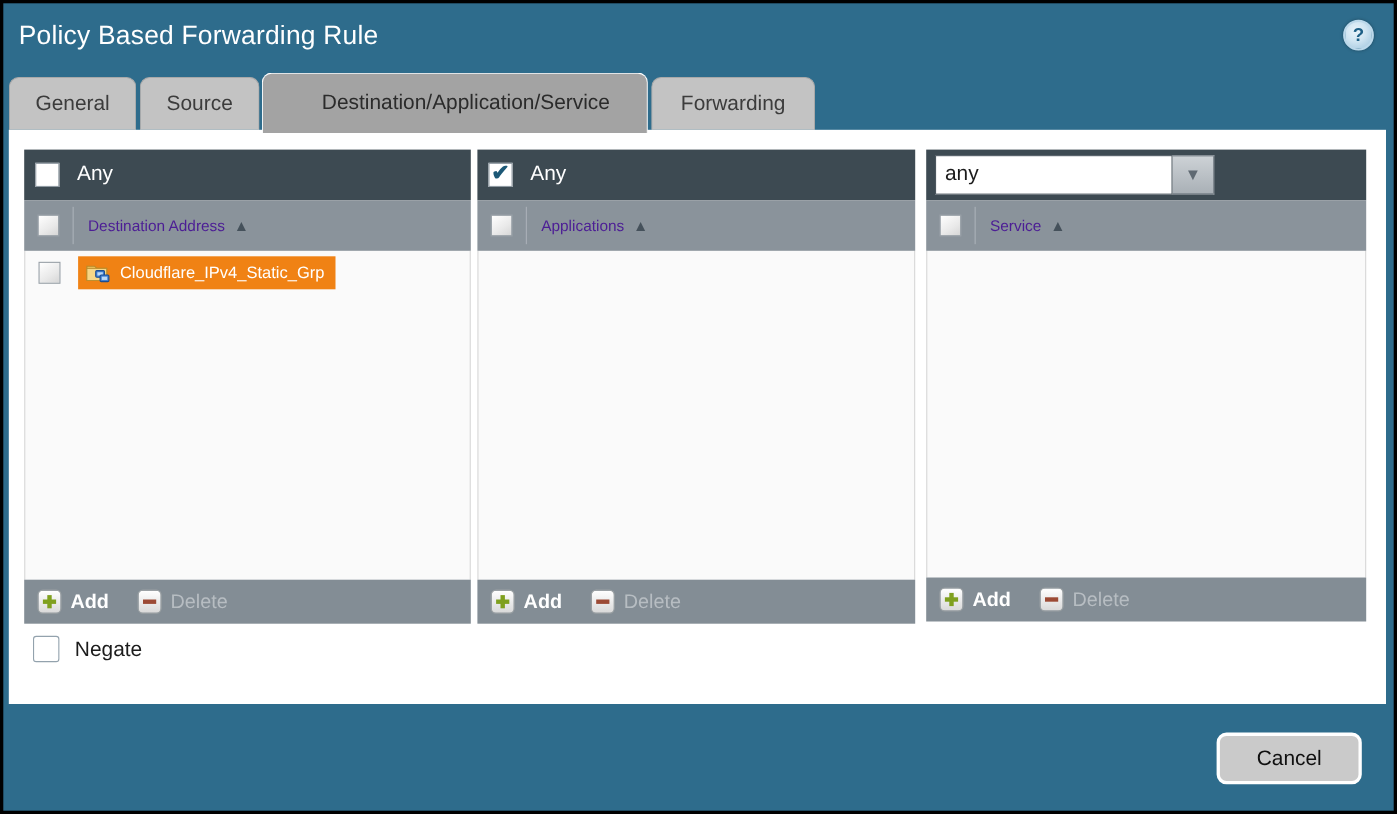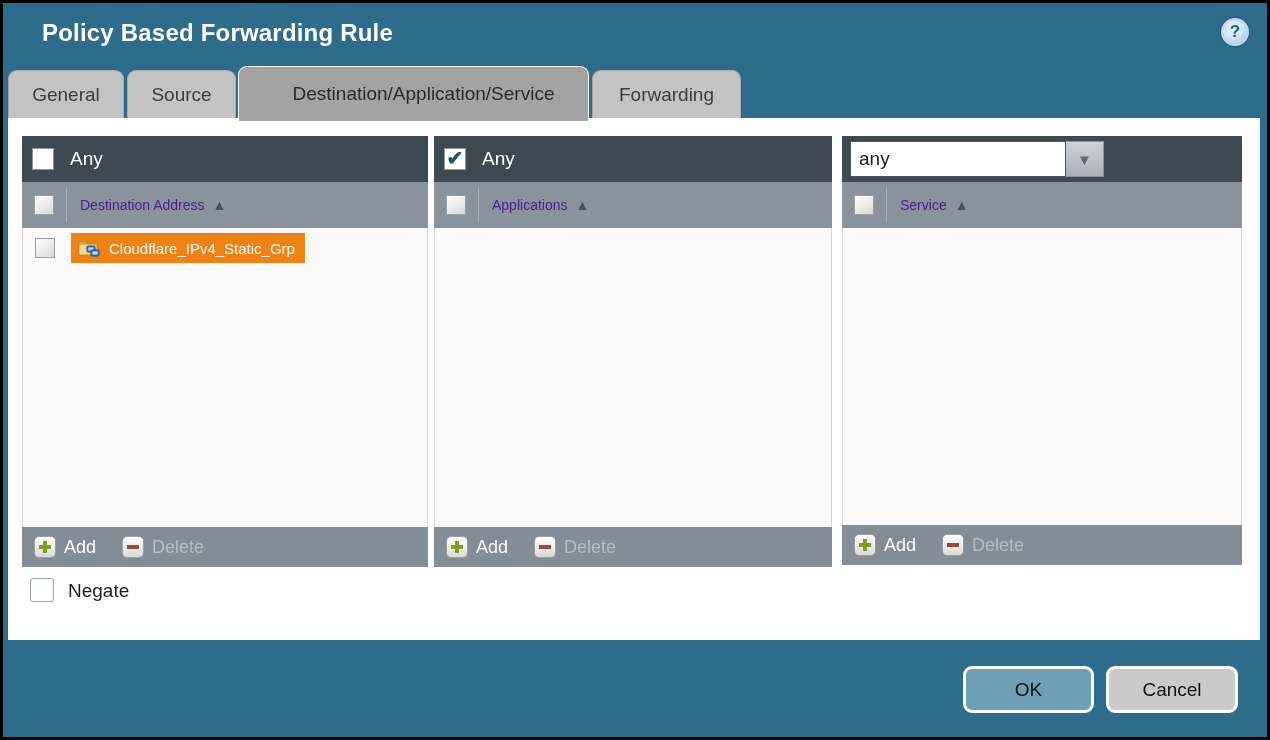--- a/index.html
+++ b/index.html
@@ -1,21 +1,21 @@
 <!DOCTYPE html>
 <html><head>
 <meta charset="utf-8">
 <style>
   * { margin:0; padding:0; box-sizing:border-box; }
   html,body { width:1270px; height:740px; }
   body { font-family:"Liberation Sans", sans-serif; background:#000; position:relative; overflow:hidden; }
 
   .window { position:absolute; left:3px; top:3px; width:1264px; height:734px; background:#2e6c8c; }
 
-  .dialog-title { position:absolute; left:39px; top:16px; font-size:24px; color:#ffffff; font-weight:700; letter-spacing:0.2px; }
+  .dialog-title { position:absolute; left:14px; top:16px; font-size:24px; color:#ffffff; font-weight:400; letter-spacing:0.2px; }
 
   .help-icon { position:absolute; right:18px; top:15px; width:28px; height:28px; border-radius:50%;
     background:radial-gradient(circle at 40% 35%, #eaf4fb 0%, #cfe4f1 45%, #9cc3dc 100%);
     border:2px solid #bcd8ea; color:#1d5f86; font-size:17px; font-weight:bold;
     display:flex; align-items:center; justify-content:center; cursor:pointer; box-shadow:0 0 3px rgba(0,0,0,0.35); }
 
   
   .tab { position:absolute; height:48px; top:67px; background:#c3c3c3; border:1px solid #a9a9a9; border-bottom:none;
     border-radius:9px 9px 0 0; display:flex; align-items:center; justify-content:center;
     font-size:19px; color:#3c3c3c; cursor:pointer; z-index:1; }
@@ -67,21 +67,21 @@
 
   
   .action-btn { display:flex; align-items:center; cursor:pointer; }
   .icon-box { width:22px; height:22px; border-radius:5px; background:linear-gradient(#ffffff,#d9d9d9);
     border:1px solid #9aa0a3; position:relative; flex:none; }
   .plus-icon::before, .plus-icon::after { content:""; position:absolute; background:#7fa01e; }
   .plus-icon::before { left:4px; top:8px; width:12px; height:4px; }
   .plus-icon::after  { left:8px; top:4px; width:4px; height:12px; }
   .minus-icon::before { content:""; position:absolute; background:#9c4a35; left:4px; top:8px; width:12px; height:4px; }
   .action-label { font-size:18px; margin-left:8px; }
-  .add-label { color:#ffffff; }
+  .add-label { color:#ffffff;font-weight:bold; }
   .delete-btn { margin-left:26px; cursor:default; }
   .delete-label { color:#b7bdc2; }
 
   
   .negate-row { position:absolute; left:22px; top:460px; display:flex; align-items:flex-end; }
   .negate-label { font-size:19px; color:#1c1c1c; margin-left:14px; }
 
   
   .btn { position:absolute; top:663px; height:47px; border:3px solid #ffffff; border-radius:9px;
     display:flex; align-items:center; justify-content:center; font-size:19px; color:#101010; cursor:pointer; z-index:4; }
@@ -198,16 +198,15 @@
       </div>
     </div>
 
     <div class="negate-row">
       <div class="cb-negate"></div>
       <span class="negate-label">Negate</span>
     </div>
 
   </div>
 
-  <div class="btn btn-ok">OK</div>
   <div class="btn btn-cancel">Cancel</div>
 
 </div>
 
 </body></html>

